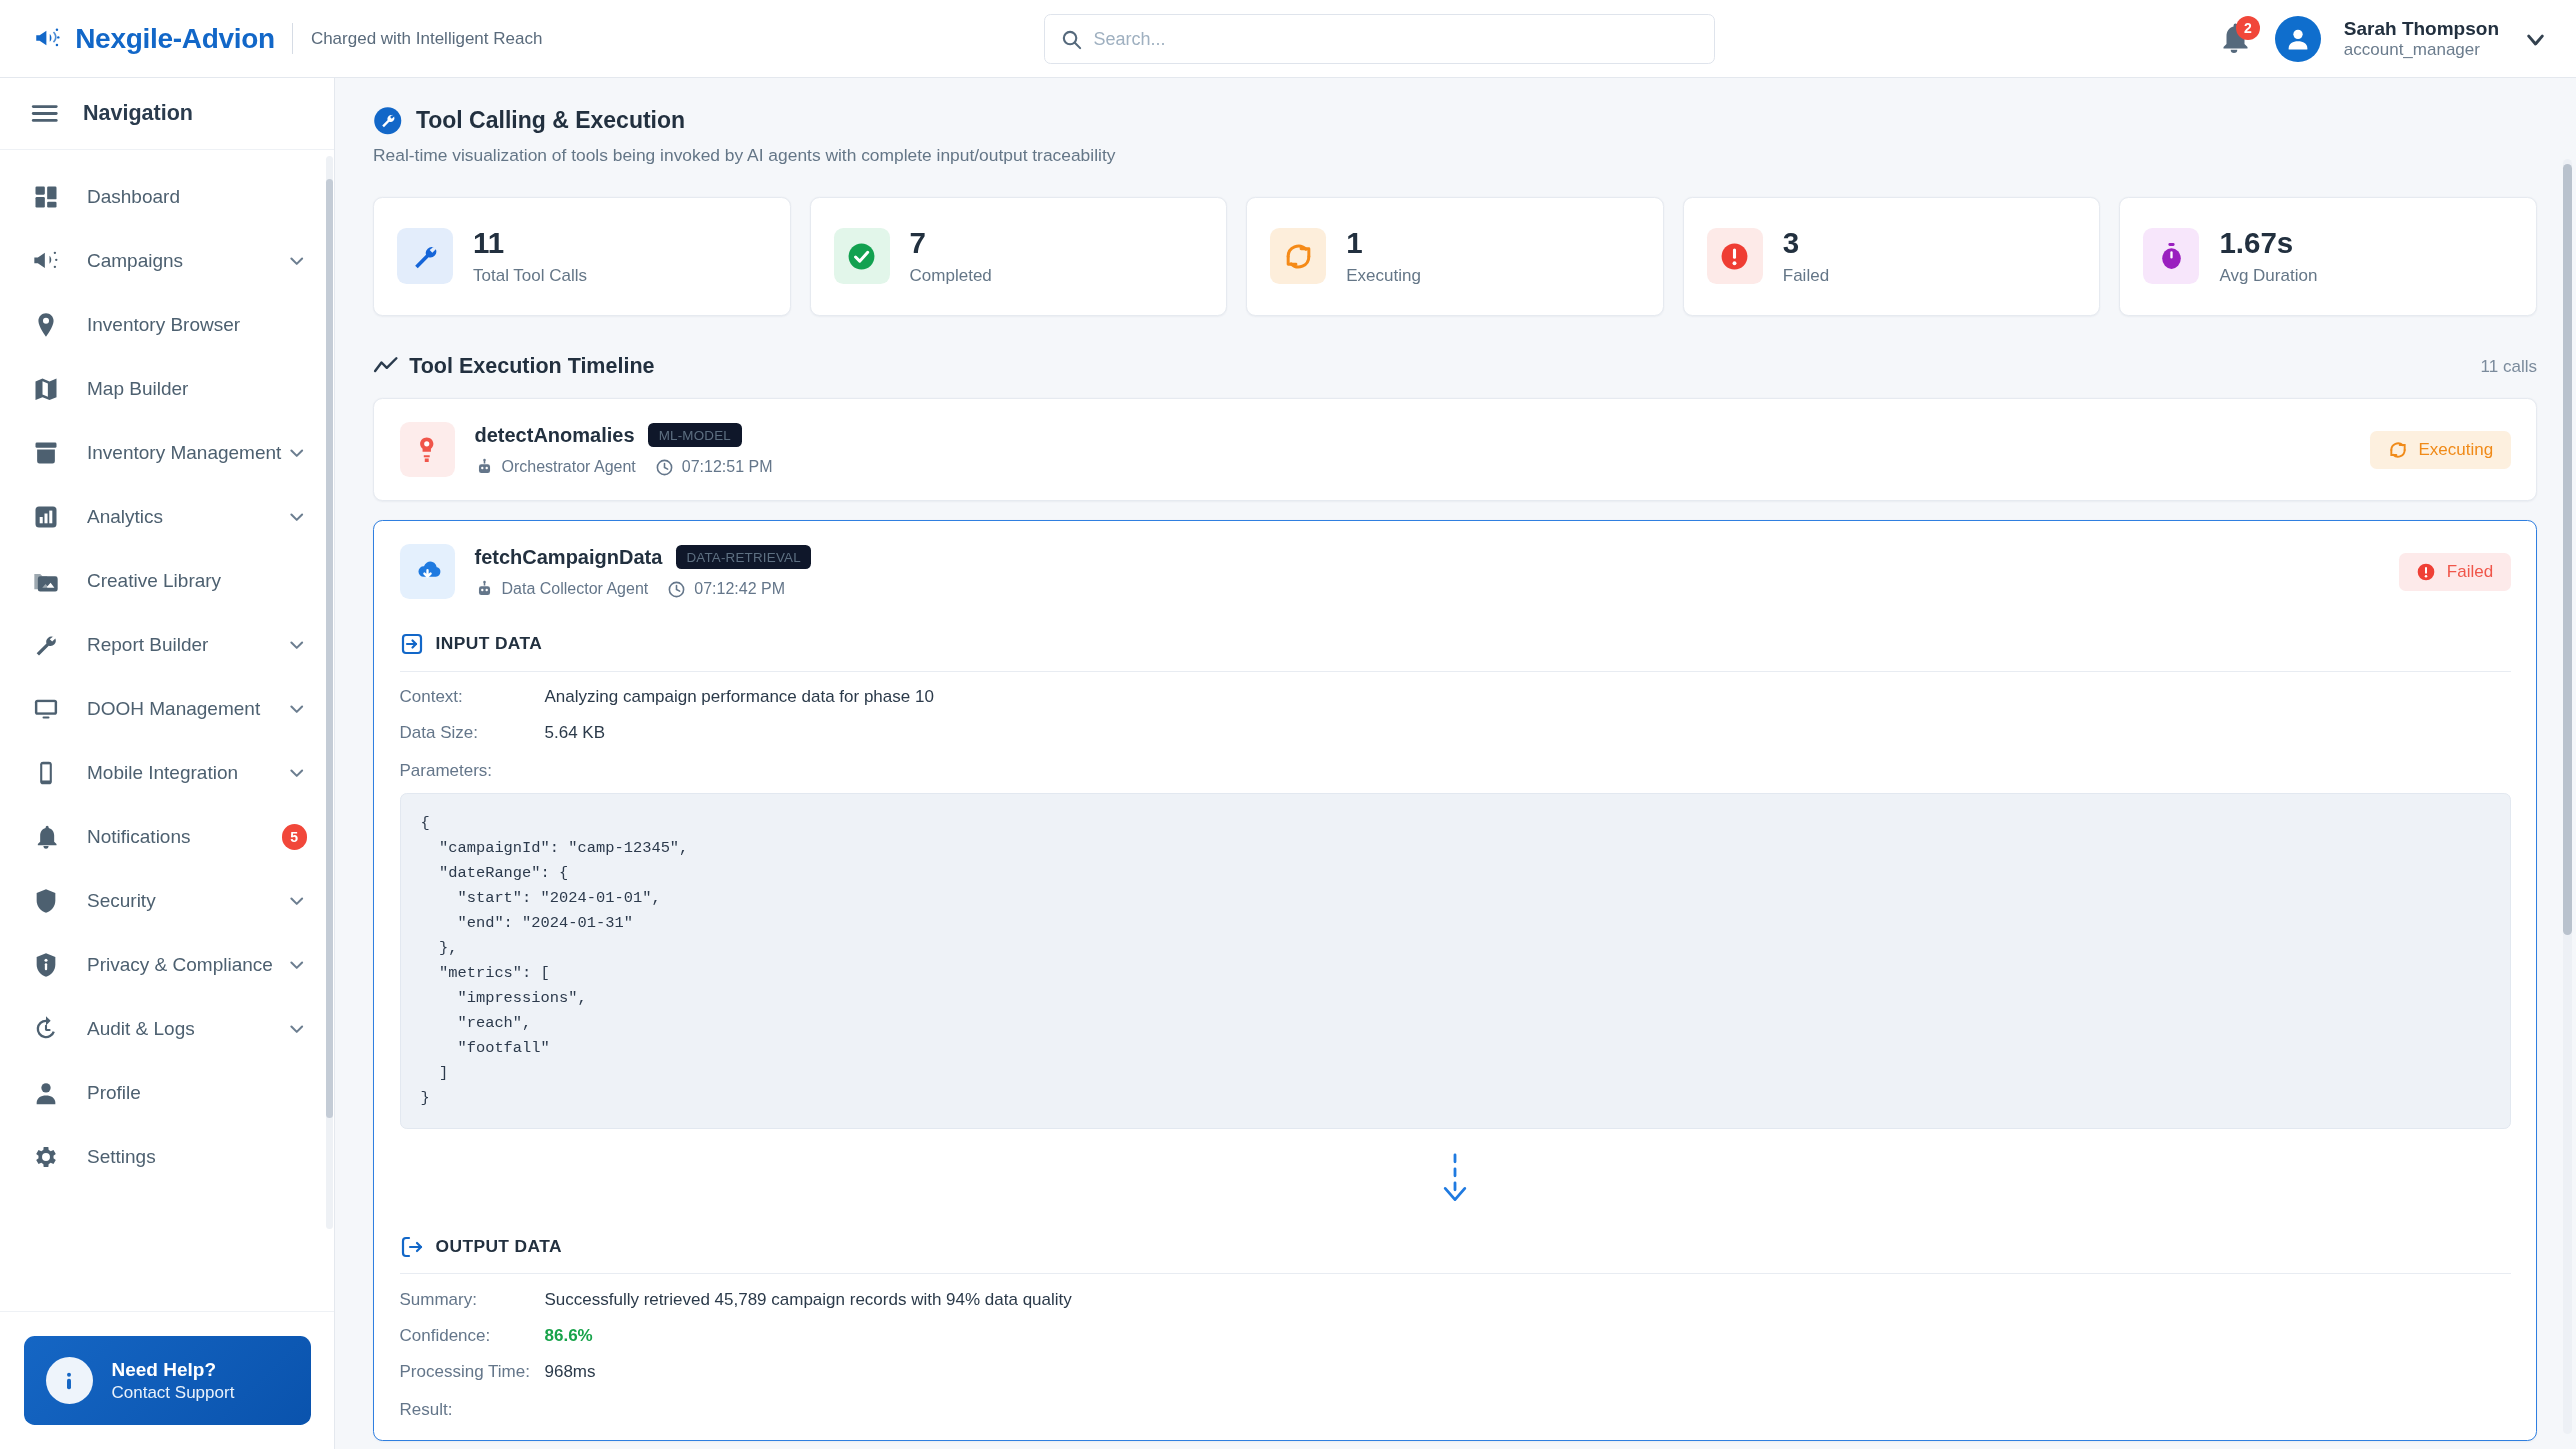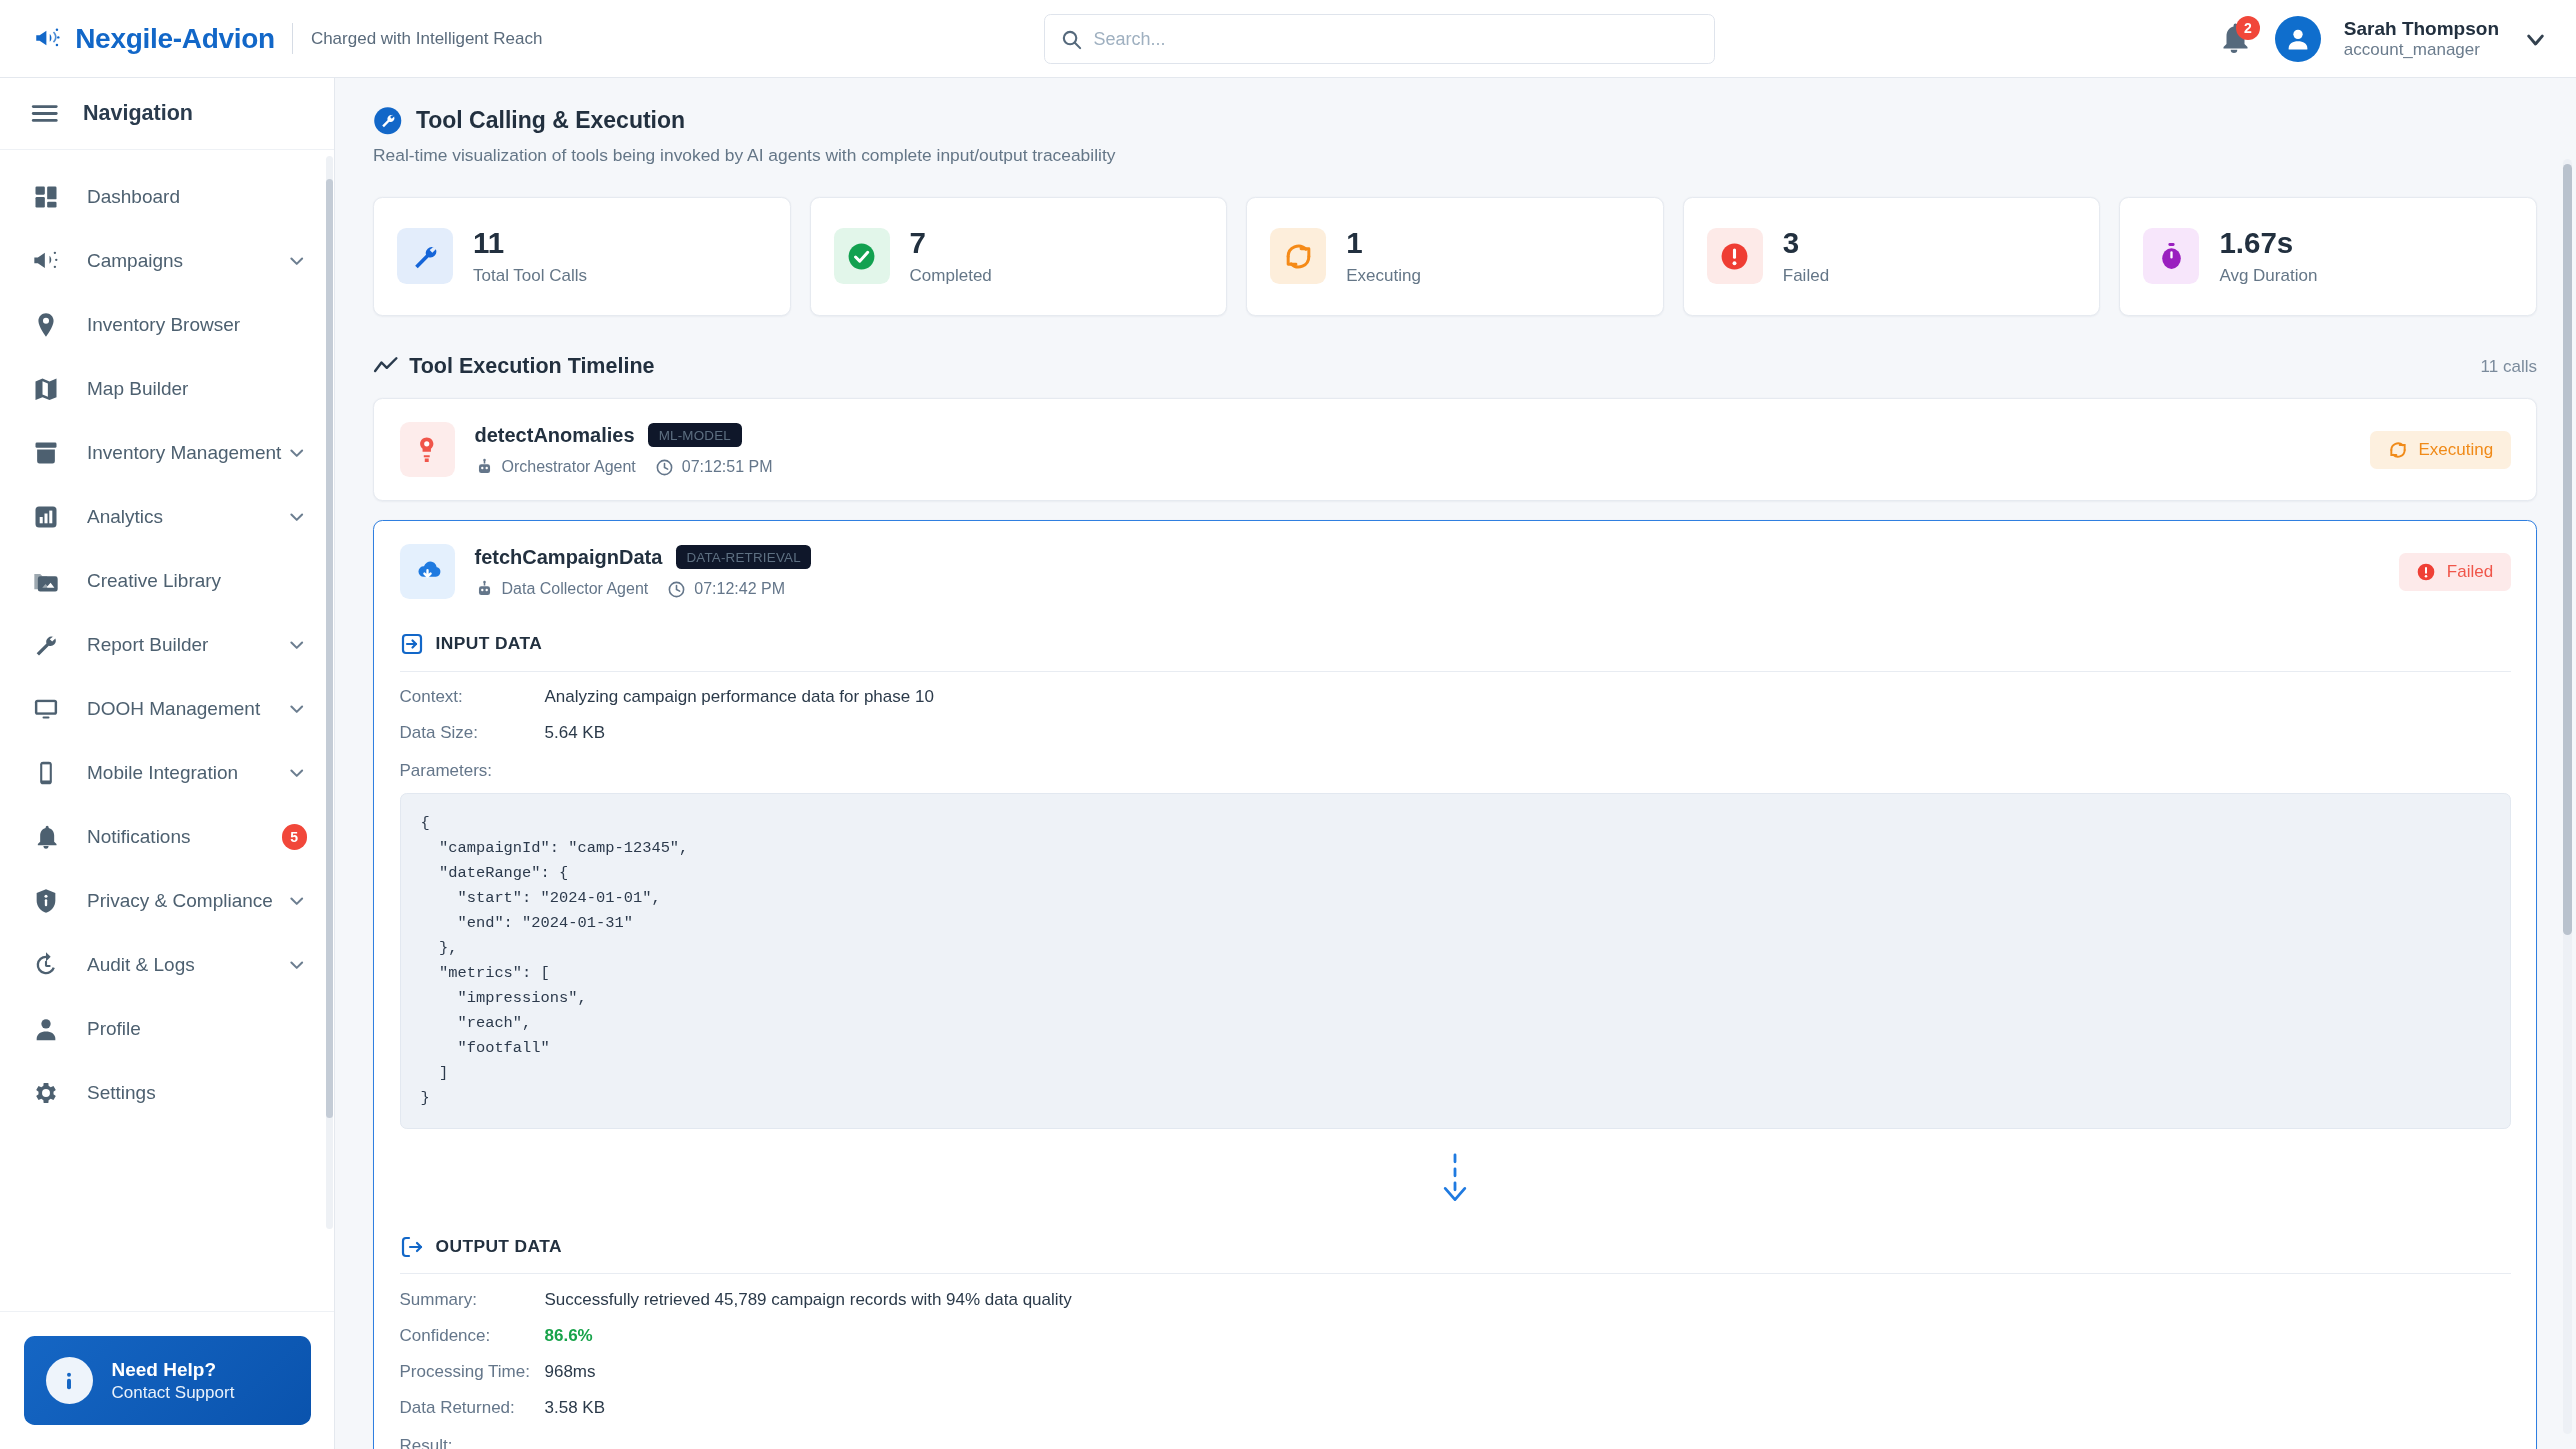--- a/index.html
+++ b/index.html
@@ -382,20 +382,31 @@
             <path d="M12 22a2.2 2.2 0 0 0 2.2-2.2H9.8A2.2 2.2 0 0 0 12 22zm7-6v-5.2c0-3.2-1.7-5.8-4.7-6.5v-.7a1.3 1.3 0 1 0-2.6 0v.7C8.7 5 7 7.6 7 10.8V16l-2 2v1h16v-1l-2-2z"></path>
           </svg>
         </span>
         <span class="nav-label">Notifications</span>
         <span class="nav-badge">5</span>
       </div>
       <div class="nav-item">
         <span class="nav-ico">
           <svg viewBox="0 0 24 24" width="28" height="28" fill="#4d6070">
             <path d="M12 2L4 5.2v6.3c0 5 3.4 9.3 8 10.5 4.6-1.2 8-5.5 8-10.5V5.2L12 2z"></path>
+          </svg>
+        </span>
+        <span class="nav-label">Security</span>
+        <span class="nav-chev"><svg viewBox="0 0 24 24" width="21.5" height="21.5" fill="none" stroke="#6c7e90" stroke-width="2.3" stroke-linecap="round" stroke-linejoin="round">
+            <polyline points="6,9.5 12,15.5 18,9.5"></polyline>
+          </svg></span>
+      </div>
+      <div class="nav-item">
+        <span class="nav-ico">
+          <svg viewBox="0 0 24 24" width="28" height="28" fill="#4d6070">
+            <path d="M12 2L4 5.2v6.3c0 5 3.4 9.3 8 10.5 4.6-1.2 8-5.5 8-10.5V5.2L12 2z"></path>
             <circle cx="12" cy="8" r="1.3" fill="#fff"></circle>
             <rect x="11" y="10.4" width="2" height="6" rx="1" fill="#fff"></rect>
           </svg>
         </span>
         <span class="nav-label">Privacy &amp; Compliance</span>
         <span class="nav-chev"><svg viewBox="0 0 24 24" width="21.5" height="21.5" fill="none" stroke="#6c7e90" stroke-width="2.3" stroke-linecap="round" stroke-linejoin="round">
             <polyline points="6,9.5 12,15.5 18,9.5"></polyline>
           </svg></span>
       </div>
       <div class="nav-item">
@@ -699,24 +710,20 @@
           <span class="kv-v">Successfully retrieved 45,789 campaign records with 94% data quality</span>
         </div>
         <div class="kv">
           <span class="kv-k">Confidence:</span>
           <span class="kv-v green">86.6%</span>
         </div>
         <div class="kv">
           <span class="kv-k">Processing Time:</span>
           <span class="kv-v">968ms</span>
         </div>
-        <div class="kv">
-          <span class="kv-k">Data Returned:</span>
-          <span class="kv-v">3.58 KB</span>
-        </div>
         <div class="kv-label">Result:</div>
 
       </div>
     </div>
 
   </div>
 
   <div class="main-scroll-track"></div>
   <div class="main-scroll-thumb"></div>
 </div>

